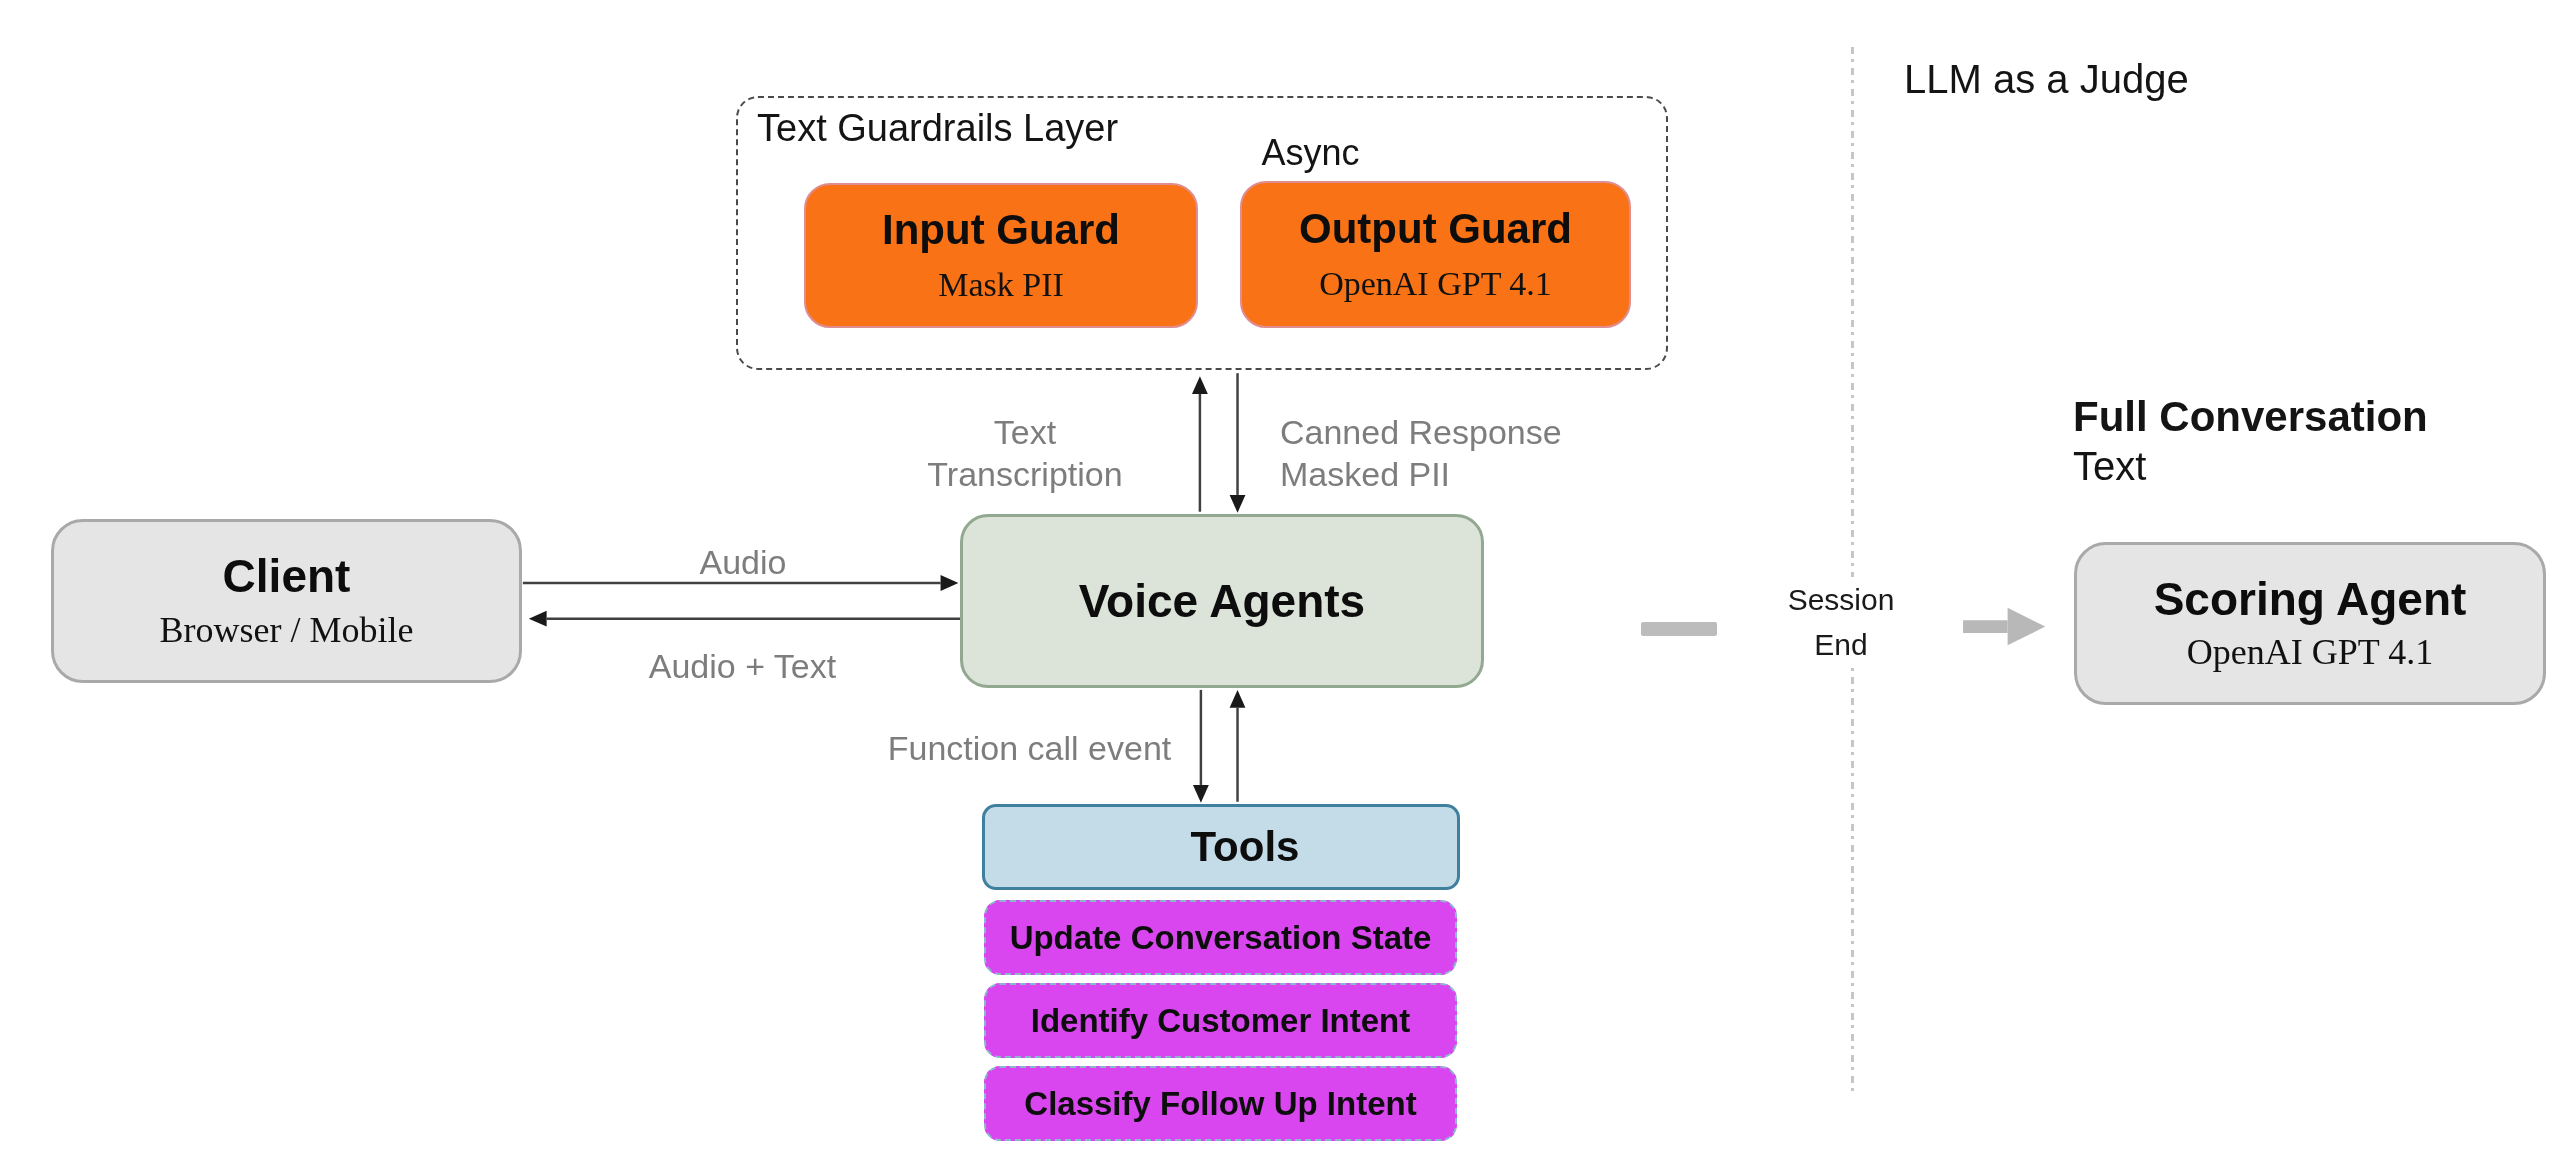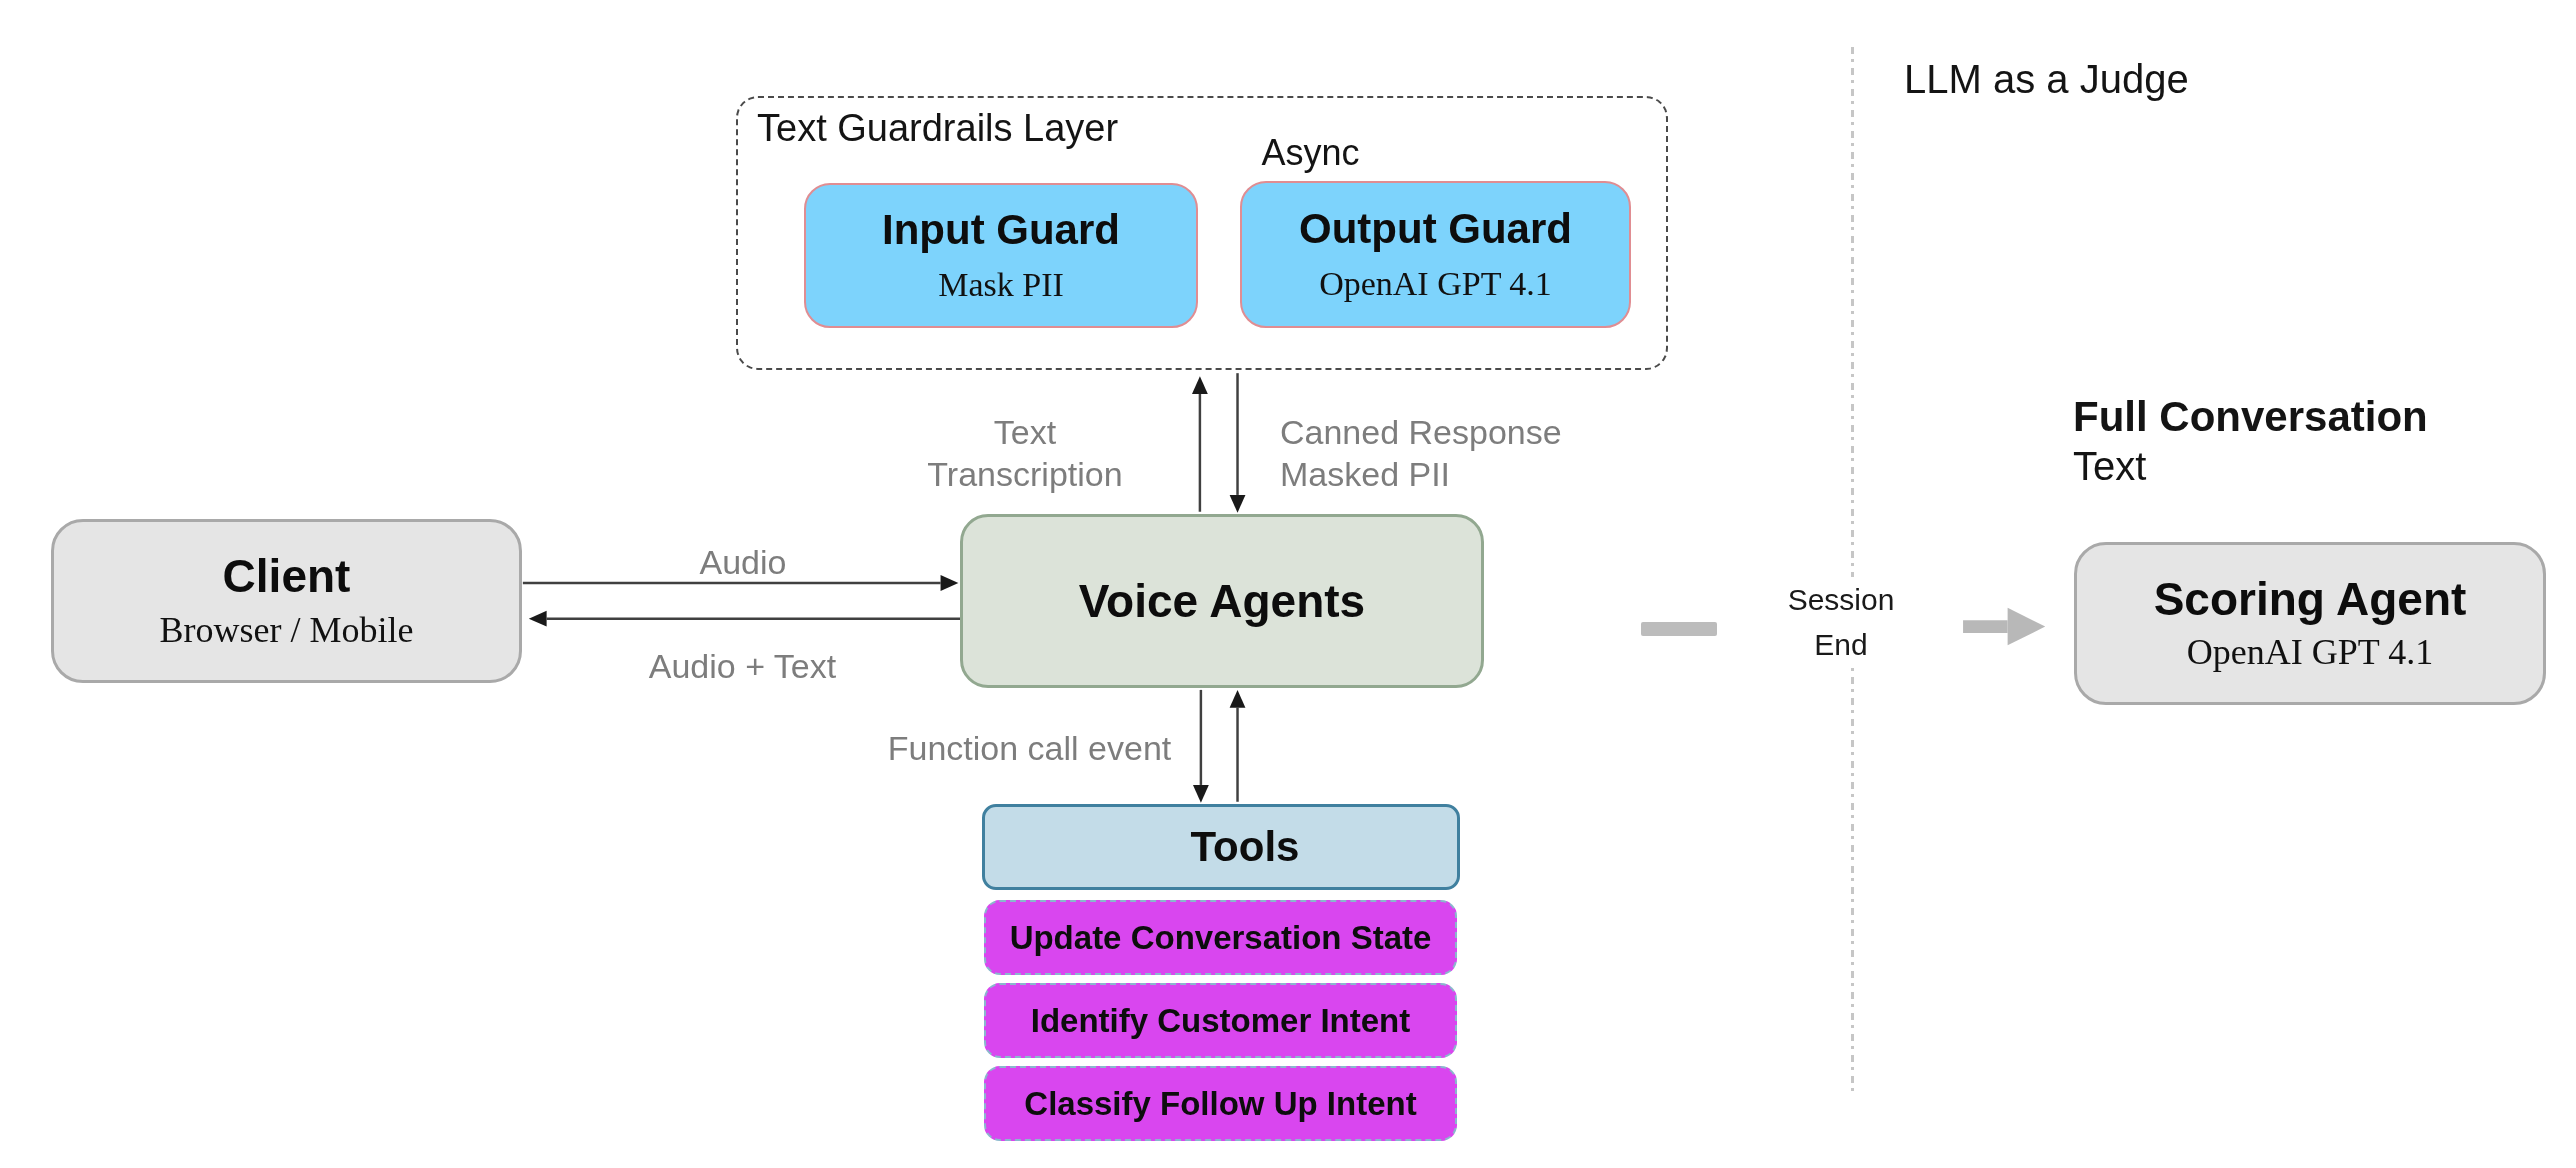--- a/index.html
+++ b/index.html
@@ -24,21 +24,21 @@
   .async-label{left:1241px;top:132px;width:139px;font-size:36px;text-align:center;color:#141414;}
 
   
   .node{
     box-sizing:border-box;display:flex;flex-direction:column;align-items:center;justify-content:center;
     text-align:center;border-radius:28px;
   }
   .node .title{font-weight:bold;color:#0d0d0d;line-height:1.1;}
   .node .subtitle{font-family:"Liberation Serif","DejaVu Serif",serif;color:#111111;line-height:1.15;margin-top:12px;}
 
-  .guard-node{background:#7dd3fc;border:2.5px solid #e08d92;border-radius:26px;}
+  .guard-node{background:#f97316;border:2.5px solid #e08d92;border-radius:26px;}
   .guard-node .title{font-size:42px;}
   .guard-node .subtitle{font-size:34px;}
   .input-guard{left:804px;top:183px;width:394px;height:145px;}
   .output-guard{left:1240px;top:181px;width:391px;height:147px;}
 
   .neutral-node{background:#e5e5e5;border:3px solid #a9a9a9;border-radius:32px;}
   .neutral-node .title{font-size:46px;}
   .neutral-node .subtitle{font-size:36px;margin-top:8px;}
   .client-box{left:51px;top:519px;width:471px;height:164px;}
   .scoring-box{left:2074px;top:542px;width:472px;height:163px;}

